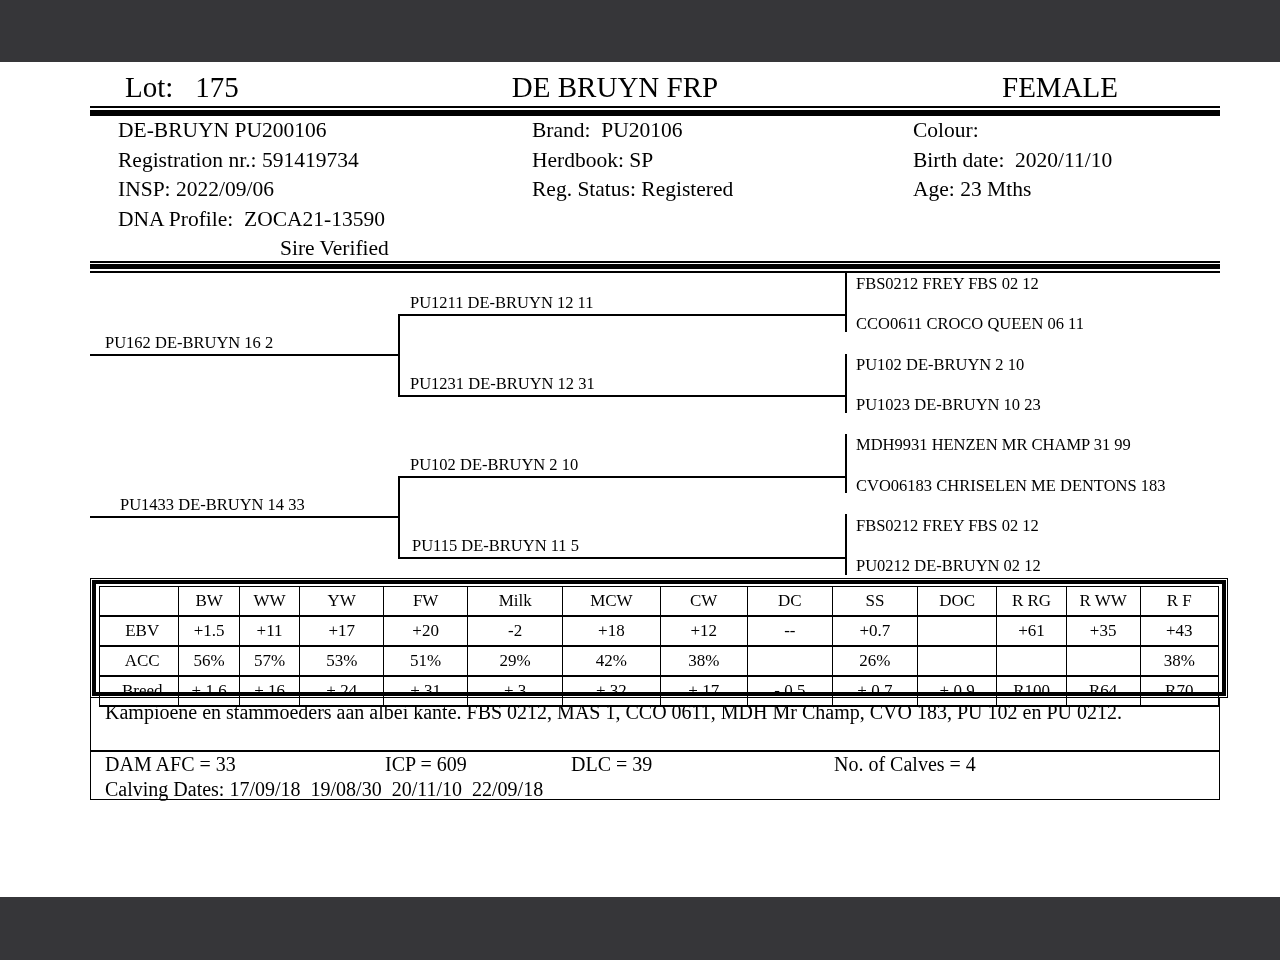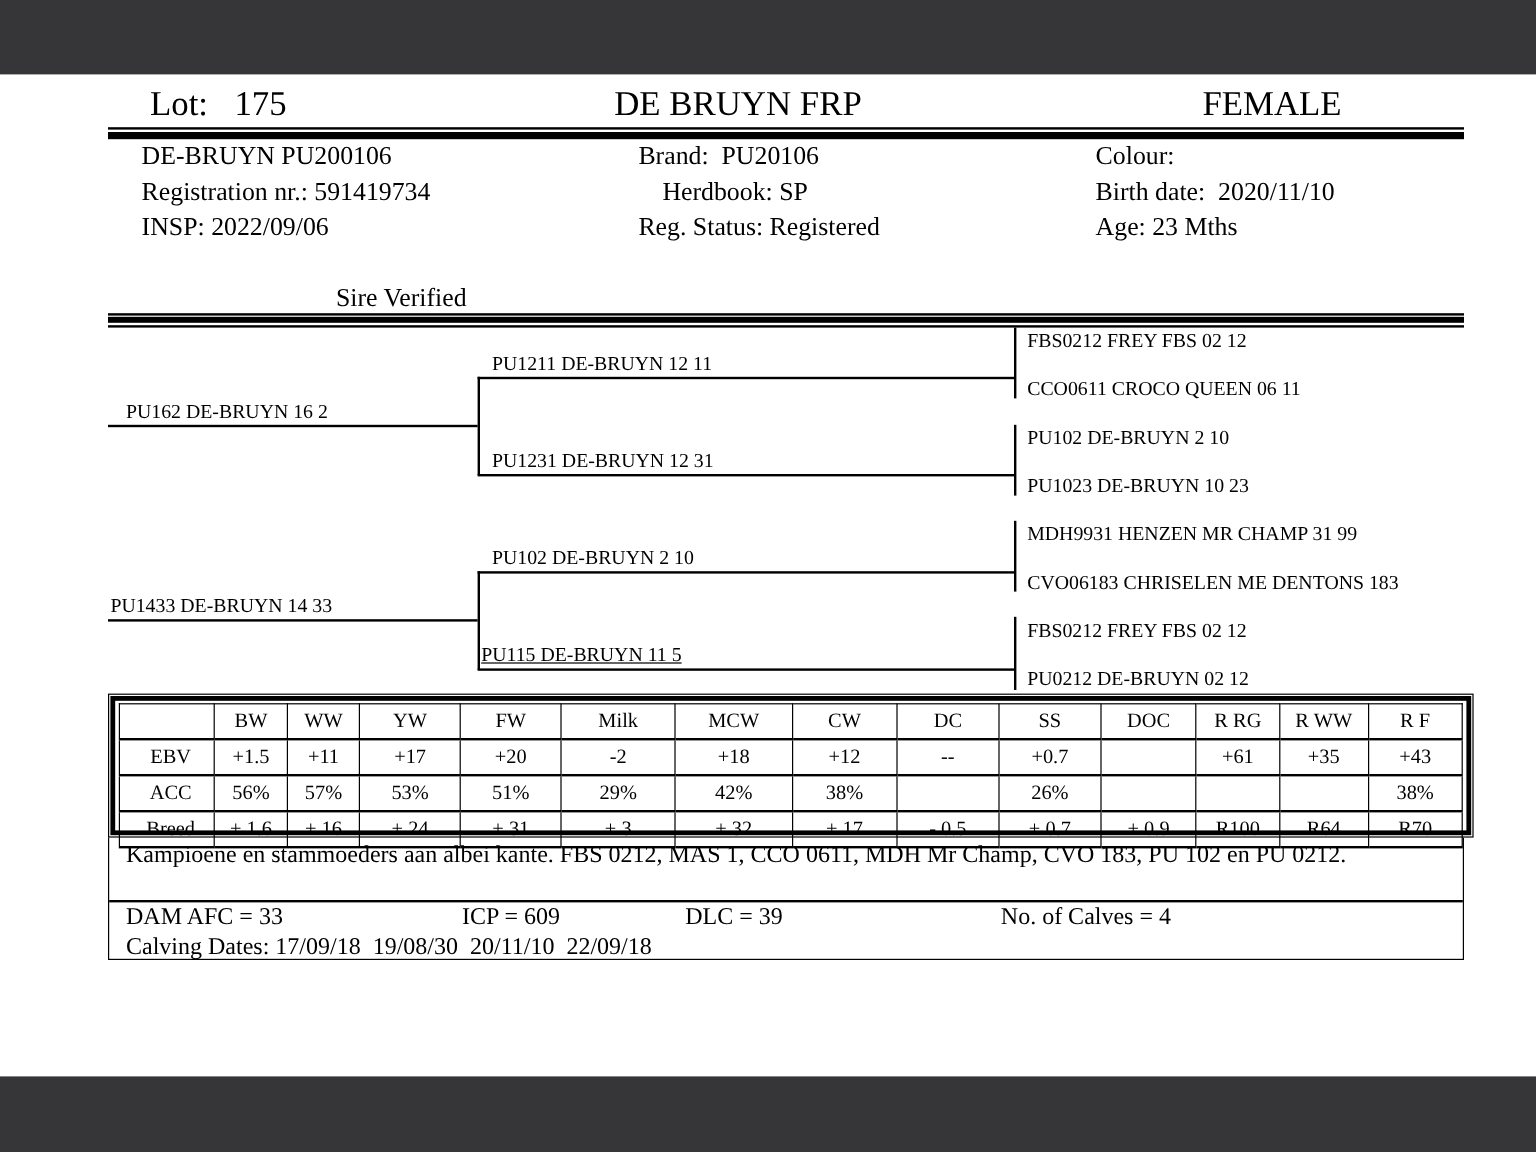--- a/index.html
+++ b/index.html
@@ -46,46 +46,47 @@
   <div class="txt hdr-text" style="left:105px; top:71px;margin-left:20px;"><span>Lot:</span><span style="display:inline-block; width:22px;"></span><span>175</span></div>
   <div class="txt hdr-text" style="left:390px; top:71px; width:450px; text-align:center;">DE BRUYN FRP</div>
   <div class="txt hdr-text" style="left:970px; top:71px; width:180px; text-align:center;">FEMALE</div>
 
   <div class="hline" style="left:90px; top:106px; width:1130px; height:2px;"></div>
   <div class="hline" style="left:90px; top:110px; width:1130px; height:6px;"></div>
 
   <div class="txt info-text" style="left:118px; top:118px;">DE-BRUYN PU200106</div>
   <div class="txt info-text" style="left:118px; top:148px;">Registration nr.: 591419734</div>
   <div class="txt info-text" style="left:118px; top:177px;">INSP: 2022/09/06</div>
+  <div class="txt info-text" style="left:118px; top:207px;">DNA Profile:  ZOCA21-13590</div>
   <div class="txt info-text" style="left:280px; top:236px;">Sire Verified</div>
 
   <div class="txt info-text" style="left:532px; top:118px;">Brand:  PU20106</div>
-  <div class="txt info-text" style="left:552px; top:148px;font-family:Liberation Serif, serif;">Herdbook: SP</div>
+  <div class="txt info-text" style="left:532px; top:148px;font-family:Liberation Serif, serif;">Herdbook: SP</div>
   <div class="txt info-text" style="left:532px; top:177px;">Reg. Status: Registered</div>
 
   <div class="txt info-text" style="left:913px; top:118px;">Colour:</div>
   <div class="txt info-text" style="left:913px; top:148px;text-align:center;">Birth date:  2020/11/10</div>
   <div class="txt info-text" style="left:913px; top:177px;">Age: 23 Mths</div>
 
   <div class="hline" style="left:90px; top:261px; width:1130px; height:2px;"></div>
   <div class="hline" style="left:90px; top:264px; width:1130px; height:5px;"></div>
   <div class="hline" style="left:90px; top:271px; width:1130px; height:2px;"></div>
 
   <div class="txt ped-text" style="left:105px; top:334px;">PU162 DE-BRUYN 16 2</div>
   <div class="hline" style="left:90px; top:354px; width:308px; height:1.5px;"></div>
-  <div class="txt ped-text" style="left:92px; top:496px;">PU1433 DE-BRUYN 14 33</div>
+  <div class="txt ped-text" style="left:120px; top:496px;">PU1433 DE-BRUYN 14 33</div>
   <div class="hline" style="left:90px; top:516px; width:308px; height:1.5px;"></div>
 
   <div class="txt ped-text" style="left:410px; top:294px;">PU1211 DE-BRUYN 12 11</div>
   <div class="hline" style="left:398px; top:314px; width:447px; height:1.5px;"></div>
   <div class="txt ped-text" style="left:410px; top:375px;">PU1231 DE-BRUYN 12 31</div>
   <div class="hline" style="left:398px; top:395px; width:447px; height:1.5px;"></div>
   <div class="txt ped-text" style="left:410px; top:456px;">PU102 DE-BRUYN 2 10</div>
   <div class="hline" style="left:398px; top:476px; width:447px; height:1.5px;"></div>
-  <div class="txt ped-text" style="left:401px; top:537px;text-decoration:underline;">PU115 DE-BRUYN 11 5</div>
+  <div class="txt ped-text" style="left:412px; top:537px;">PU115 DE-BRUYN 11 5</div>
   <div class="hline" style="left:398px; top:557px; width:447px; height:1.5px;"></div>
 
   <div class="vline" style="left:398px; top:314px; width:1.5px; height:82px;"></div>
   <div class="vline" style="left:398px; top:476px; width:1.5px; height:82px;"></div>
   <div class="vline" style="left:845px; top:273px; width:1.5px; height:59px;"></div>
   <div class="vline" style="left:845px; top:354px; width:1.5px; height:59px;"></div>
   <div class="vline" style="left:845px; top:434px; width:1.5px; height:59px;"></div>
   <div class="vline" style="left:845px; top:514px; width:1.5px; height:61px;"></div>
 
   <div class="txt ped-text" style="left:856px; top:275px;">FBS0212 FREY FBS 02 12</div>

